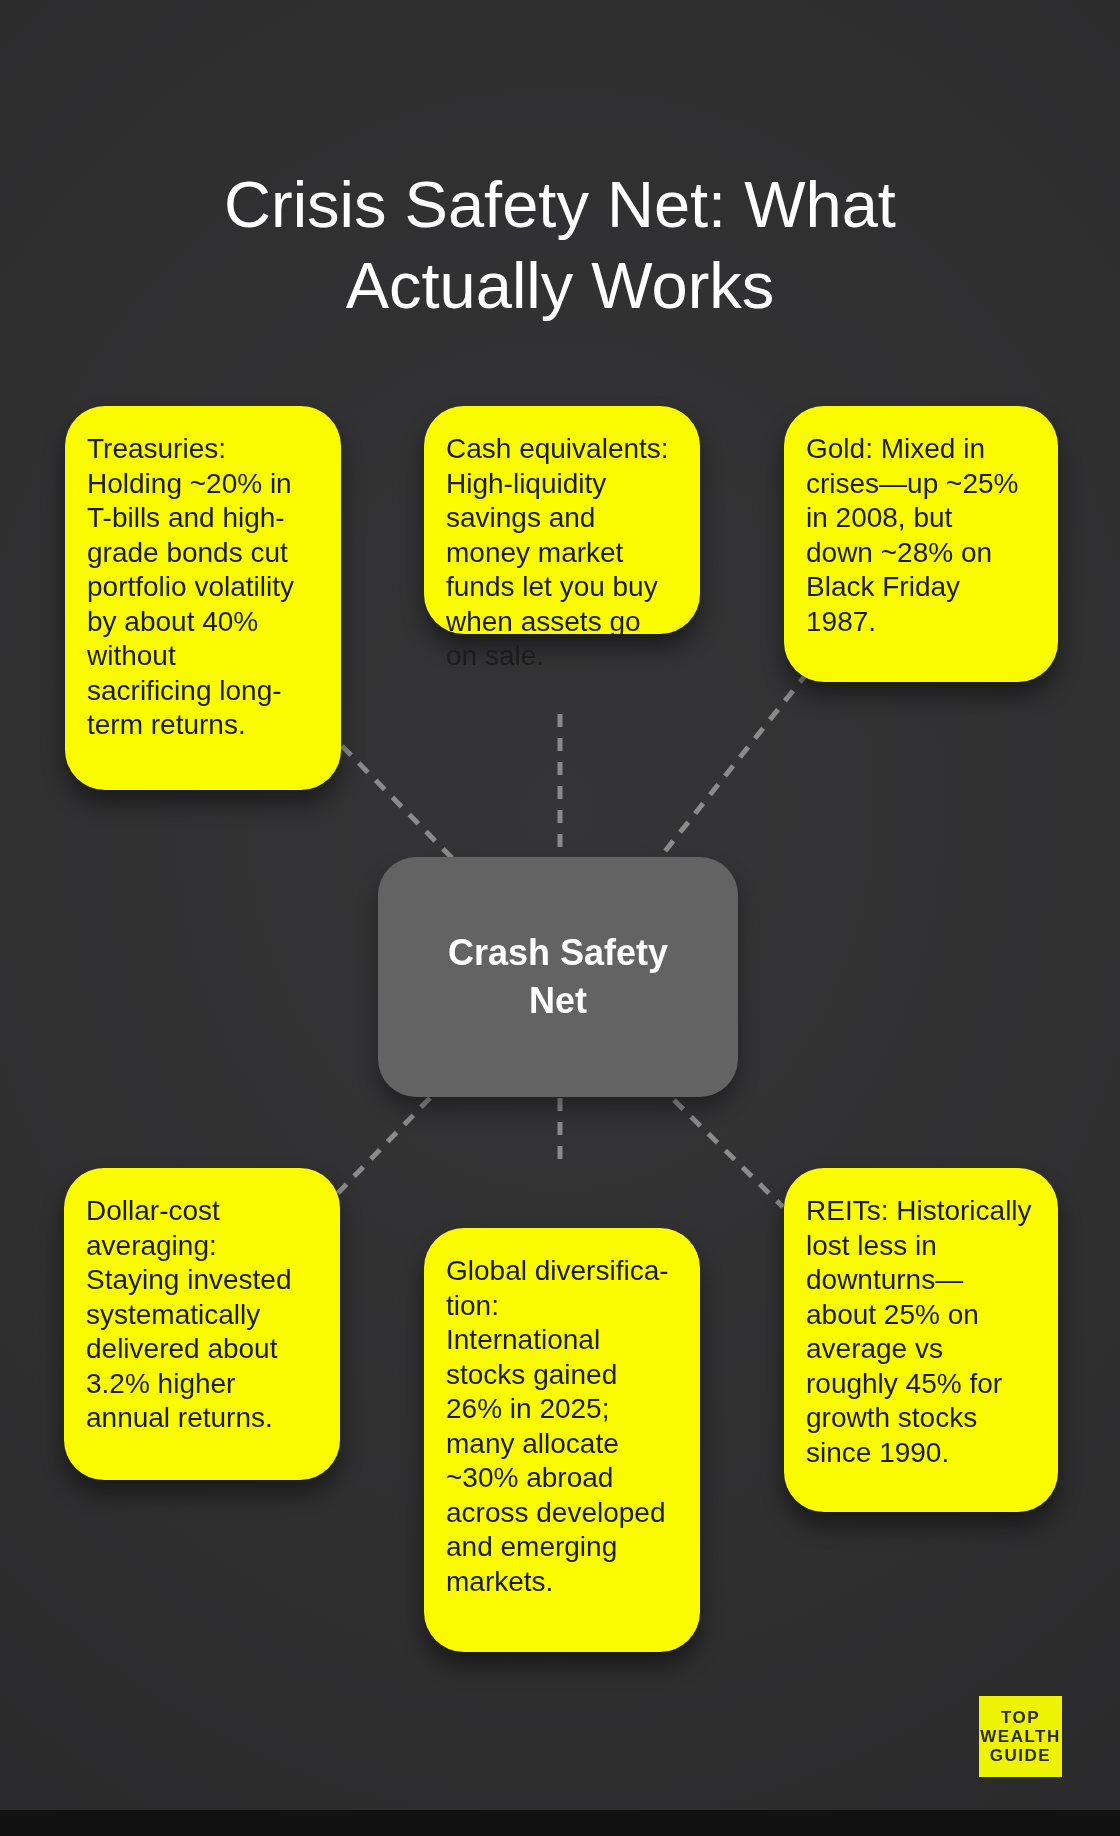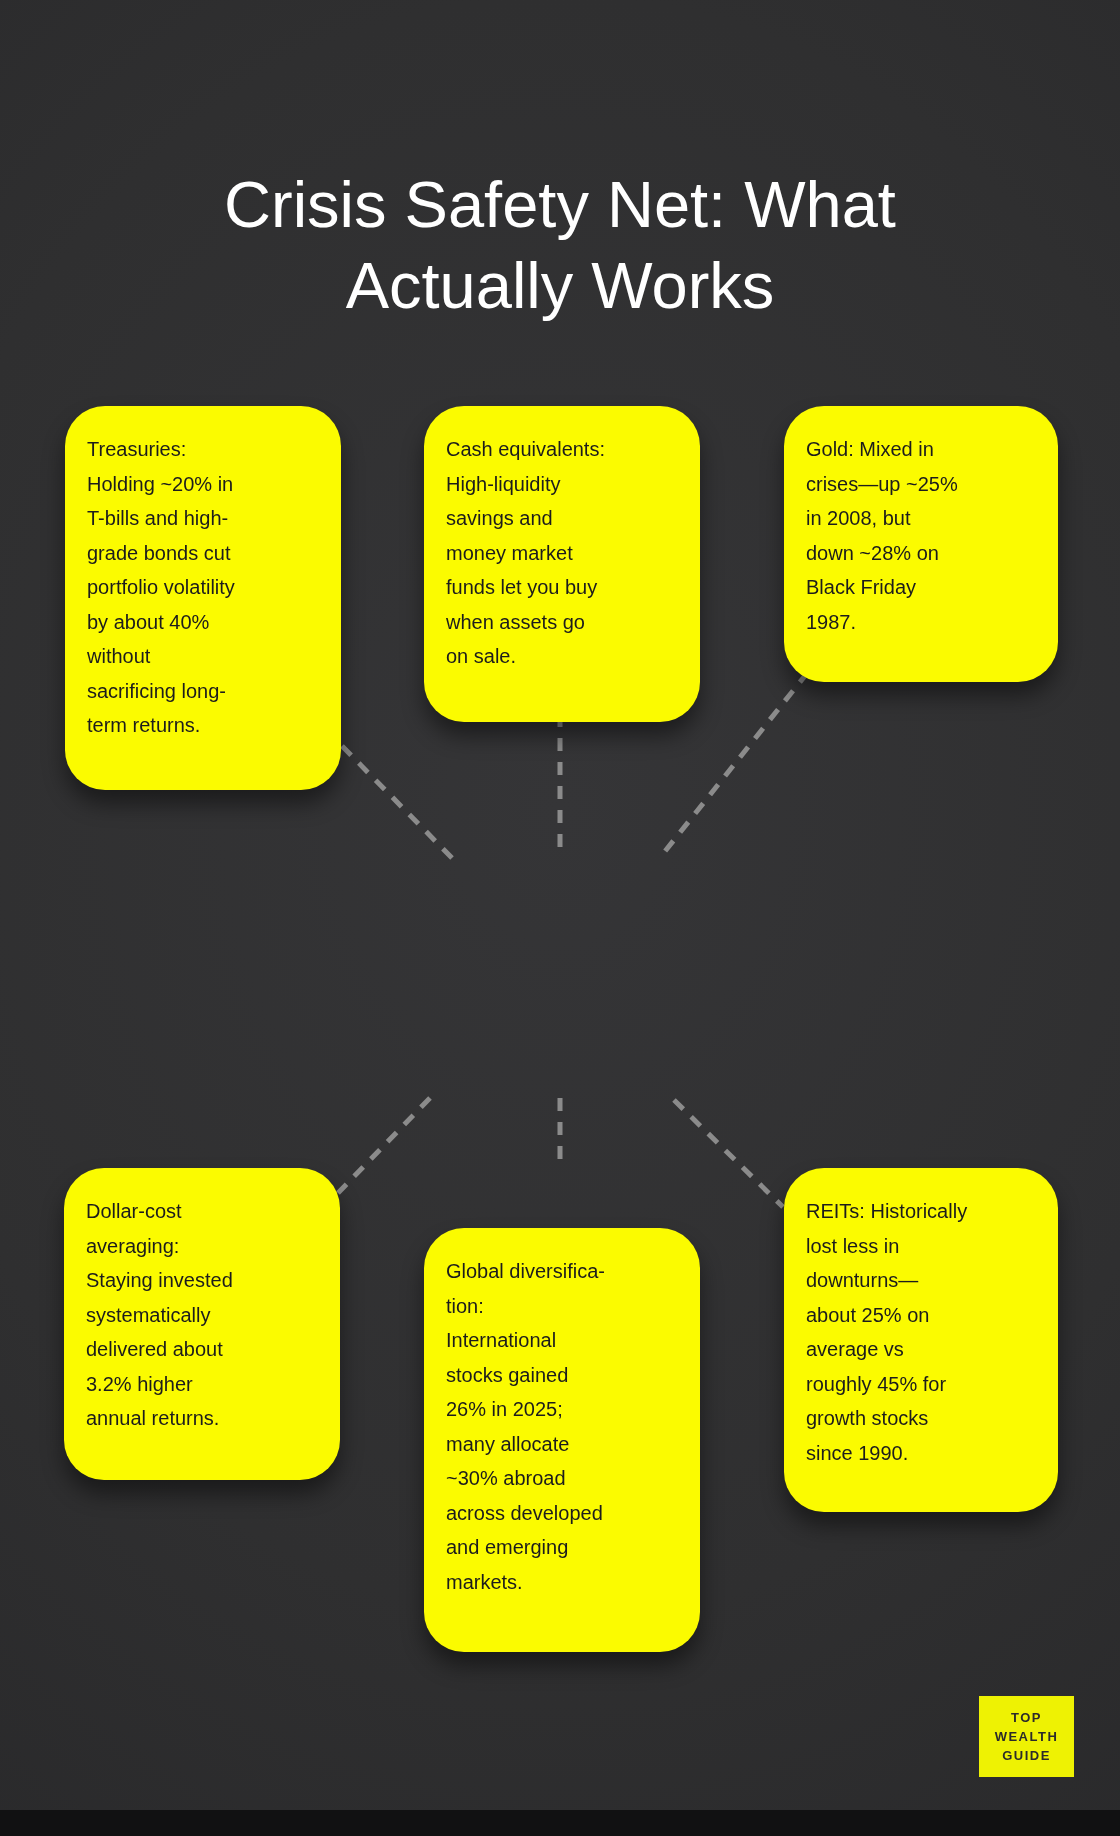--- a/index.html
+++ b/index.html
@@ -24,46 +24,46 @@
     stroke:var(--connector,#8b8b8b);
     stroke-width:5;
     stroke-dasharray:13 11;
   }
   .card{
     position:absolute;
     background:var(--card,#fbfb00);
     border-radius:40px;
     box-shadow:0 14px 22px rgba(0,0,0,0.45);
     color:var(--card-text,#1c1c1c);
-    font-size:20px;line-height:34.5px;
+    font-size:28px;line-height:34.5px;
     padding:26px 16px 0 22px;
     box-sizing:border-box;
     white-space:pre-line;
   }
   .card.c1{left:65px; top:406px; width:276px;height:384px;}
-  .card.c2{left:424px;top:406px; width:276px;height:316px;}
+  .card.c2{left:424px;top:406px; width:276px;height:228px;}
   .card.c3{left:784px;top:406px; width:274px;height:276px;}
   .card.c4{left:64px; top:1168px;width:276px;height:312px;}
   .card.c5{left:424px;top:1228px;width:276px;height:424px;}
   .card.c6{left:784px;top:1168px;width:274px;height:344px;}
   .center-node{
     position:absolute;left:378px;top:857px;width:360px;height:240px;
     background:var(--center-box,#636363);
     border-radius:38px;
     box-shadow:0 12px 20px rgba(0,0,0,0.35);
     display:flex;align-items:center;justify-content:center;text-align:center;
     color:#ffffff;font-size:36px;font-weight:700;line-height:48px;
     white-space:pre-line;
   }
   .logo{
-    position:absolute;left:979px;top:1696px;width:95px;height:81px;
+    position:absolute;left:979px;top:1696px;width:83px;height:81px;
     background:var(--logo-bg,#eef203);
     display:flex;flex-direction:column;align-items:center;justify-content:center;
     color:var(--logo-text,#2b2b2b);
-    font-size:13px;font-weight:700;letter-spacing:1.5px;line-height:19px;
+    font-size:17px;font-weight:700;letter-spacing:1.5px;line-height:19px;
     text-align:center;
   }
   .bottom-strip{
     position:absolute;left:0;bottom:0;width:1120px;height:26px;
     background:#111112;
   }
 </style>
 </head>
 <body>
 
@@ -122,20 +122,22 @@
 markets.</div>
   <div class="card c6">REITs: Historically
 lost less in
 downturns—
 about 25% on
 average vs
 roughly 45% for
 growth stocks
 since 1990.</div>
 
+  <div class="center-node">Crash Safety
+Net</div>
 
   <div class="logo">
     <span>TOP</span>
     <span>WEALTH</span>
     <span>GUIDE</span>
   </div>
 
   <div class="bottom-strip"></div>
 
 </div>

